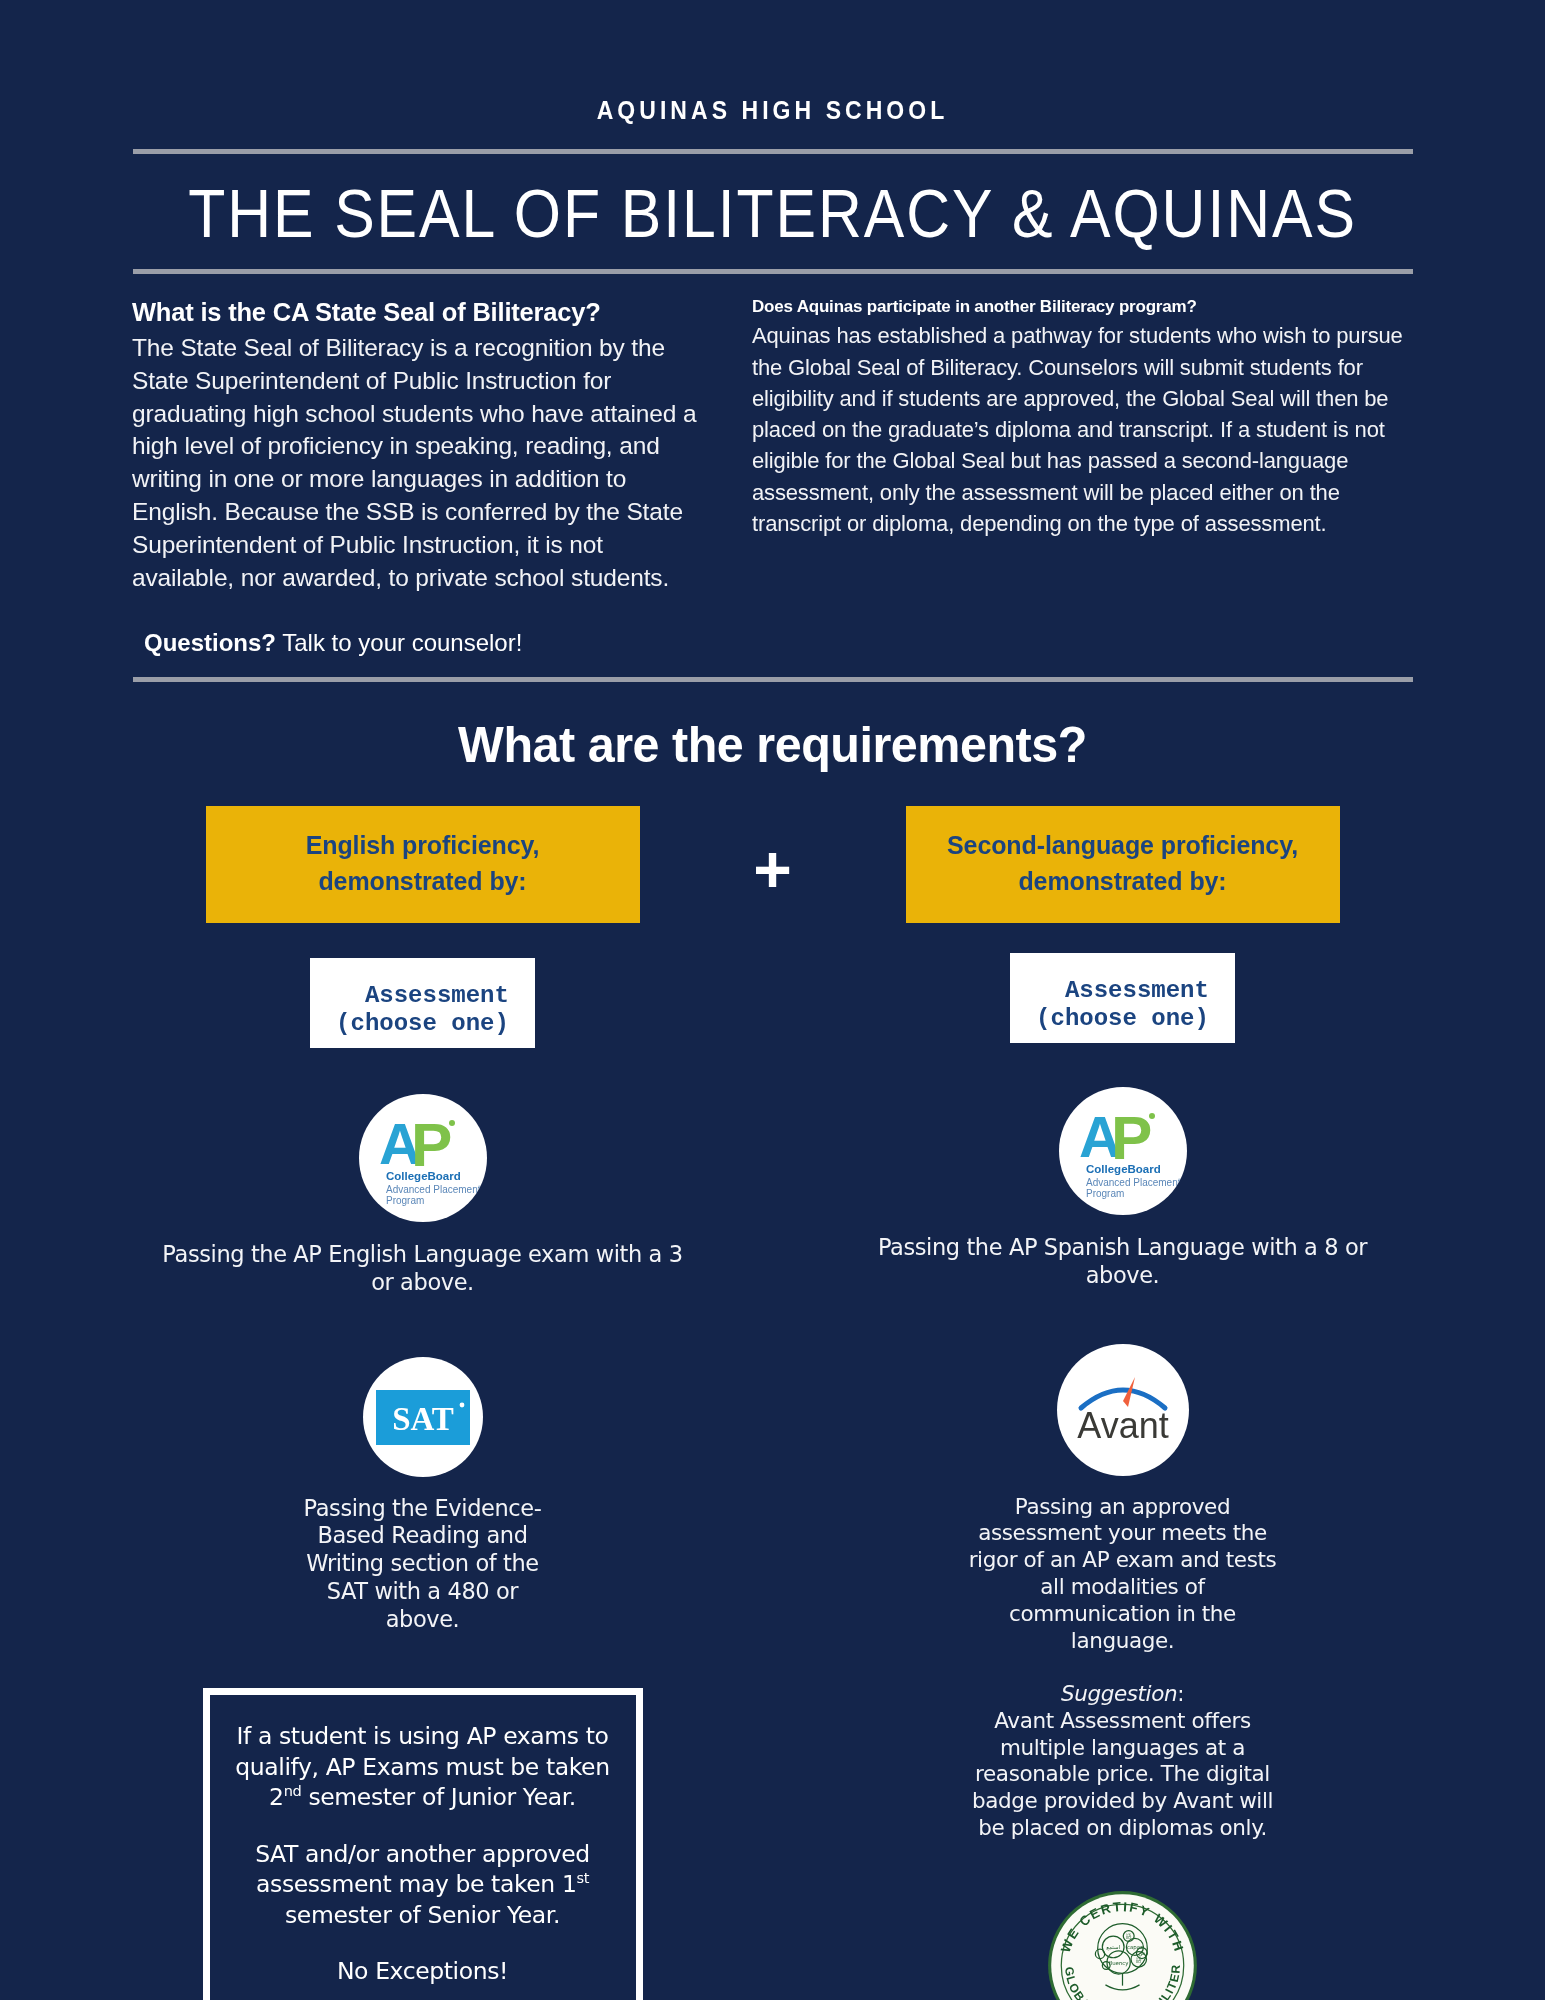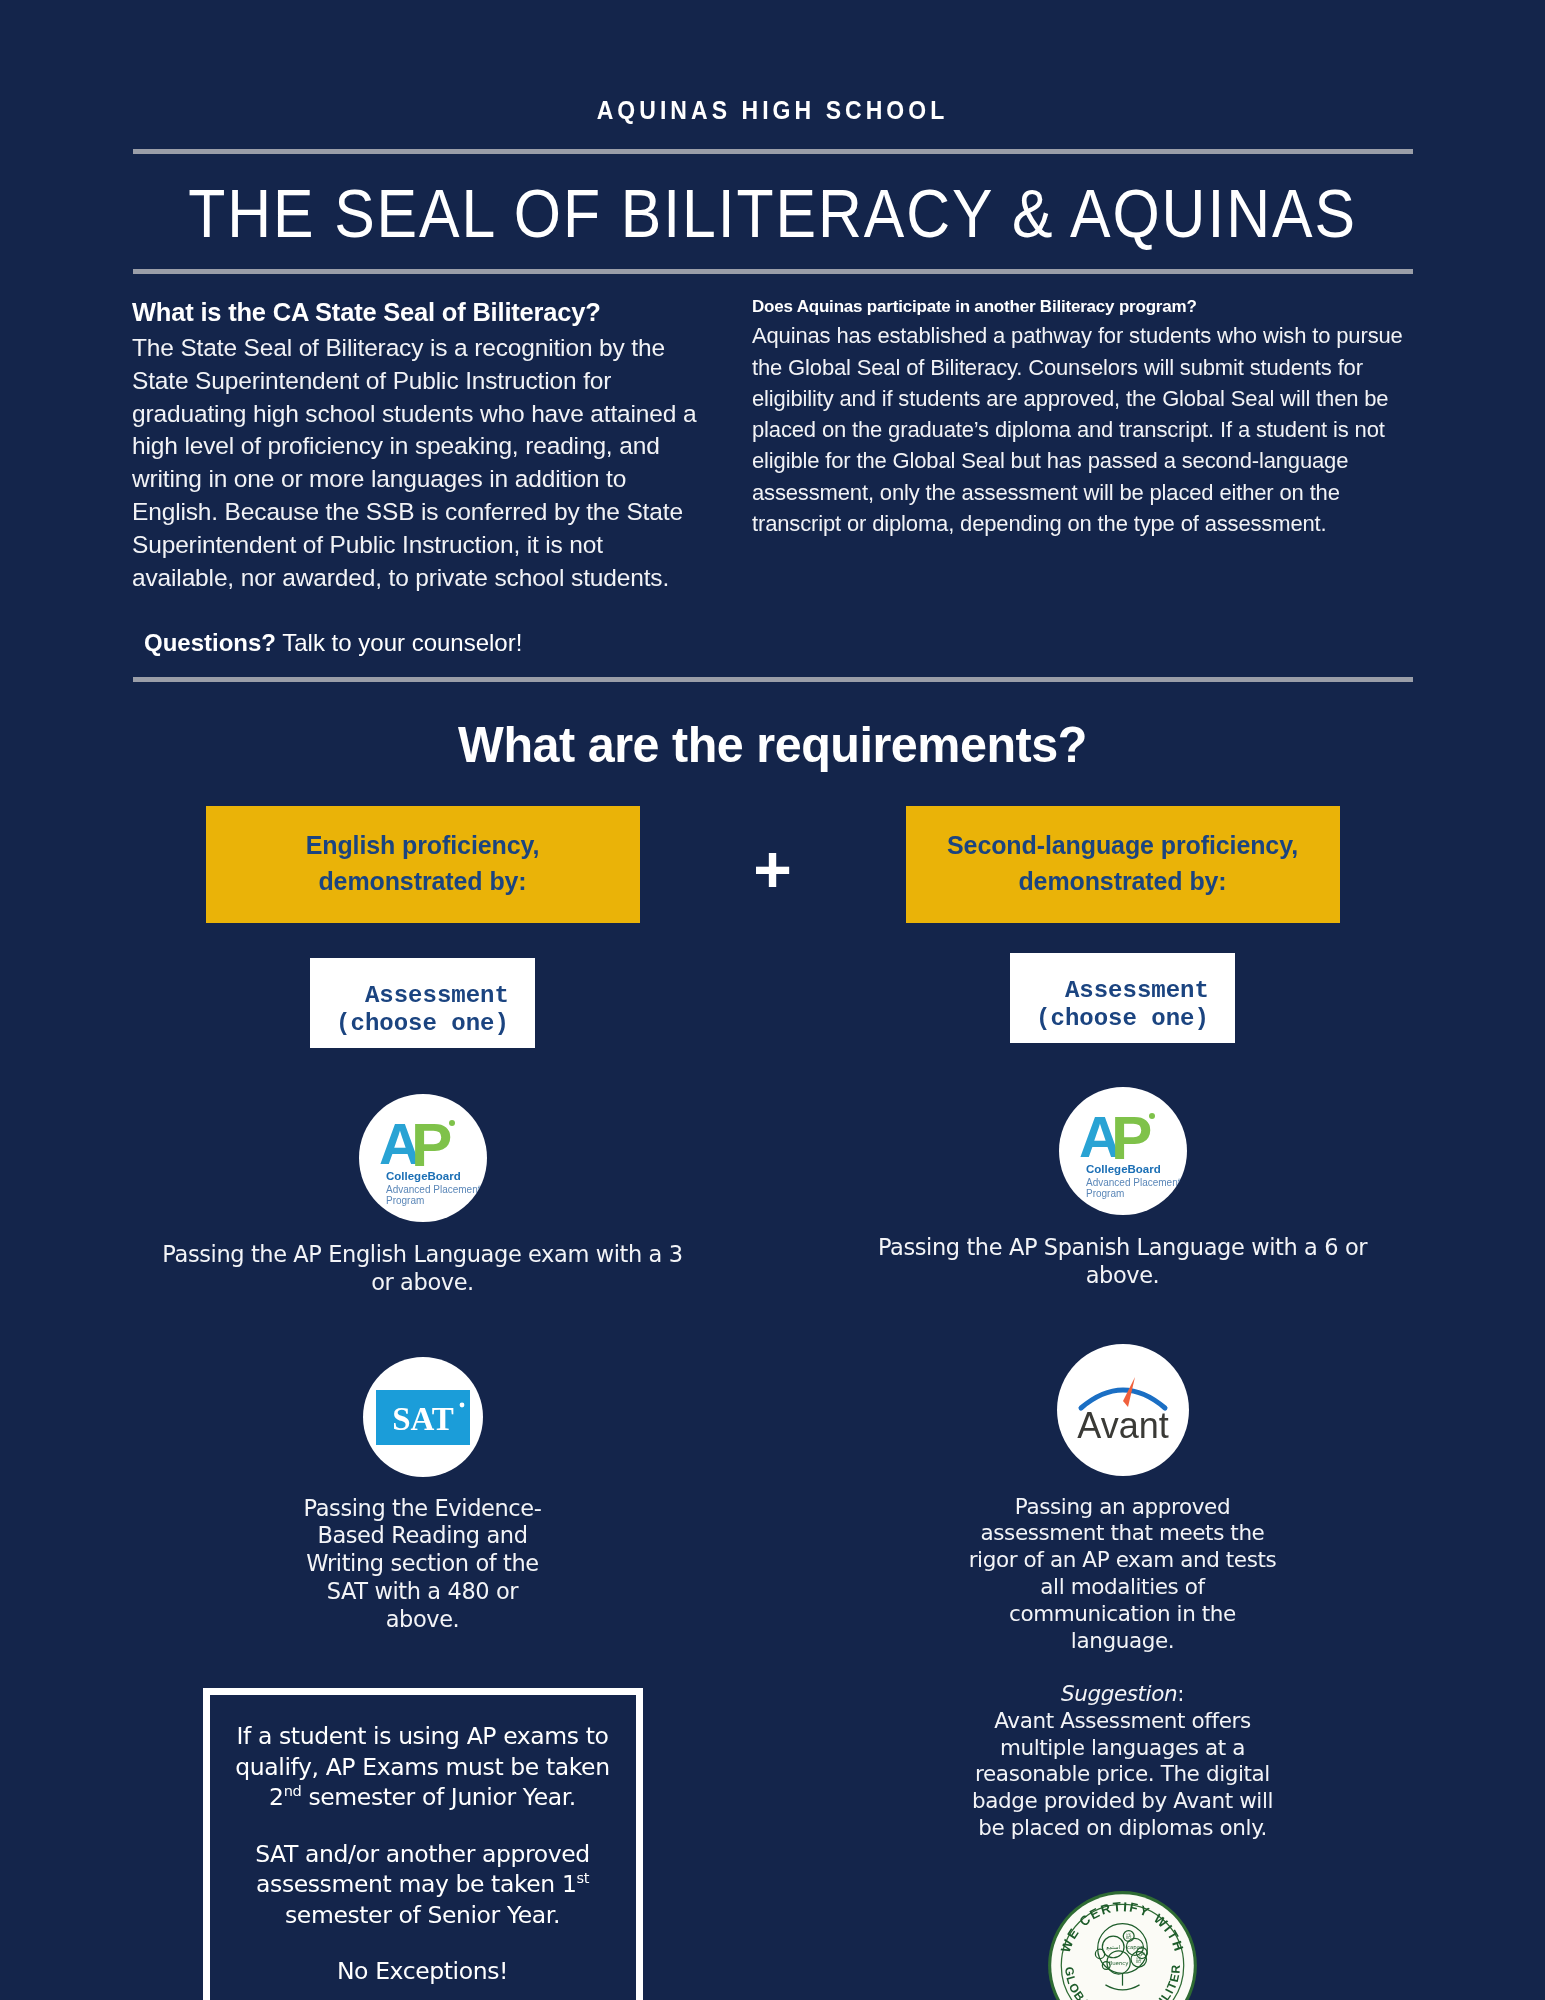--- a/index.html
+++ b/index.html
@@ -332,30 +332,30 @@
           <g font-family="'Liberation Sans', sans-serif">
             <text x="20" y="70" font-size="58" font-weight="700" fill="#29a3d4">A</text>
             <text x="52" y="72" font-size="62" font-weight="700" fill="#7fc24a">P</text>
             <circle cx="93" cy="29" r="3" fill="#7fc24a"></circle>
             <text x="27" y="86" font-size="11.5" font-weight="700" fill="#1b6fb5">CollegeBoard</text>
             <text x="27" y="99" font-size="10" fill="#5b87b8">Advanced Placement</text>
             <text x="27" y="110" font-size="10" fill="#5b87b8">Program</text>
           </g>
         </svg>
       </div>
-      <div class="caption">Passing the AP Spanish Language with a 6 or above.</div>
+      <div class="caption">Passing the AP Spanish Language with a 8 or above.</div>
 
       <div class="logo-circle avant" style="margin-top:54px;">
         <svg width="132" height="132" viewBox="0 0 132 132" aria-hidden="true">
           <path d="M24 64 Q66 28 108 64" stroke="#1b6fc4" stroke-width="5" fill="none" stroke-linecap="round"></path>
           <path d="M78 33 L71 63 L66 57 Z" fill="#f0603c"></path>
           <text x="66" y="94" font-size="36" fill="#3a3a36" text-anchor="middle" font-family="'Liberation Sans', sans-serif">Avant</text>
         </svg>
       </div>
-      <div class="caption small" style="width:330px;">Passing an approved assessment that meets the rigor of an AP exam and tests all modalities of communication in the language.</div>
+      <div class="caption small" style="width:330px;">Passing an approved assessment your meets the rigor of an AP exam and tests all modalities of communication in the language.</div>
 
       <div class="suggestion" style="width:330px;">
         <i><span>Suggestion</span></i><span>:</span><br>
         <span>Avant Assessment offers multiple languages at a reasonable price. The digital badge provided by Avant will be placed on diplomas only.</span>
       </div>
 
       <div class="seal-wrap">
         <svg width="155" height="155" viewBox="0 0 200 200" aria-hidden="true">
           <defs>
             <path id="arcTop" d="M 30 100 A 70 70 0 0 1 170 100"></path>

